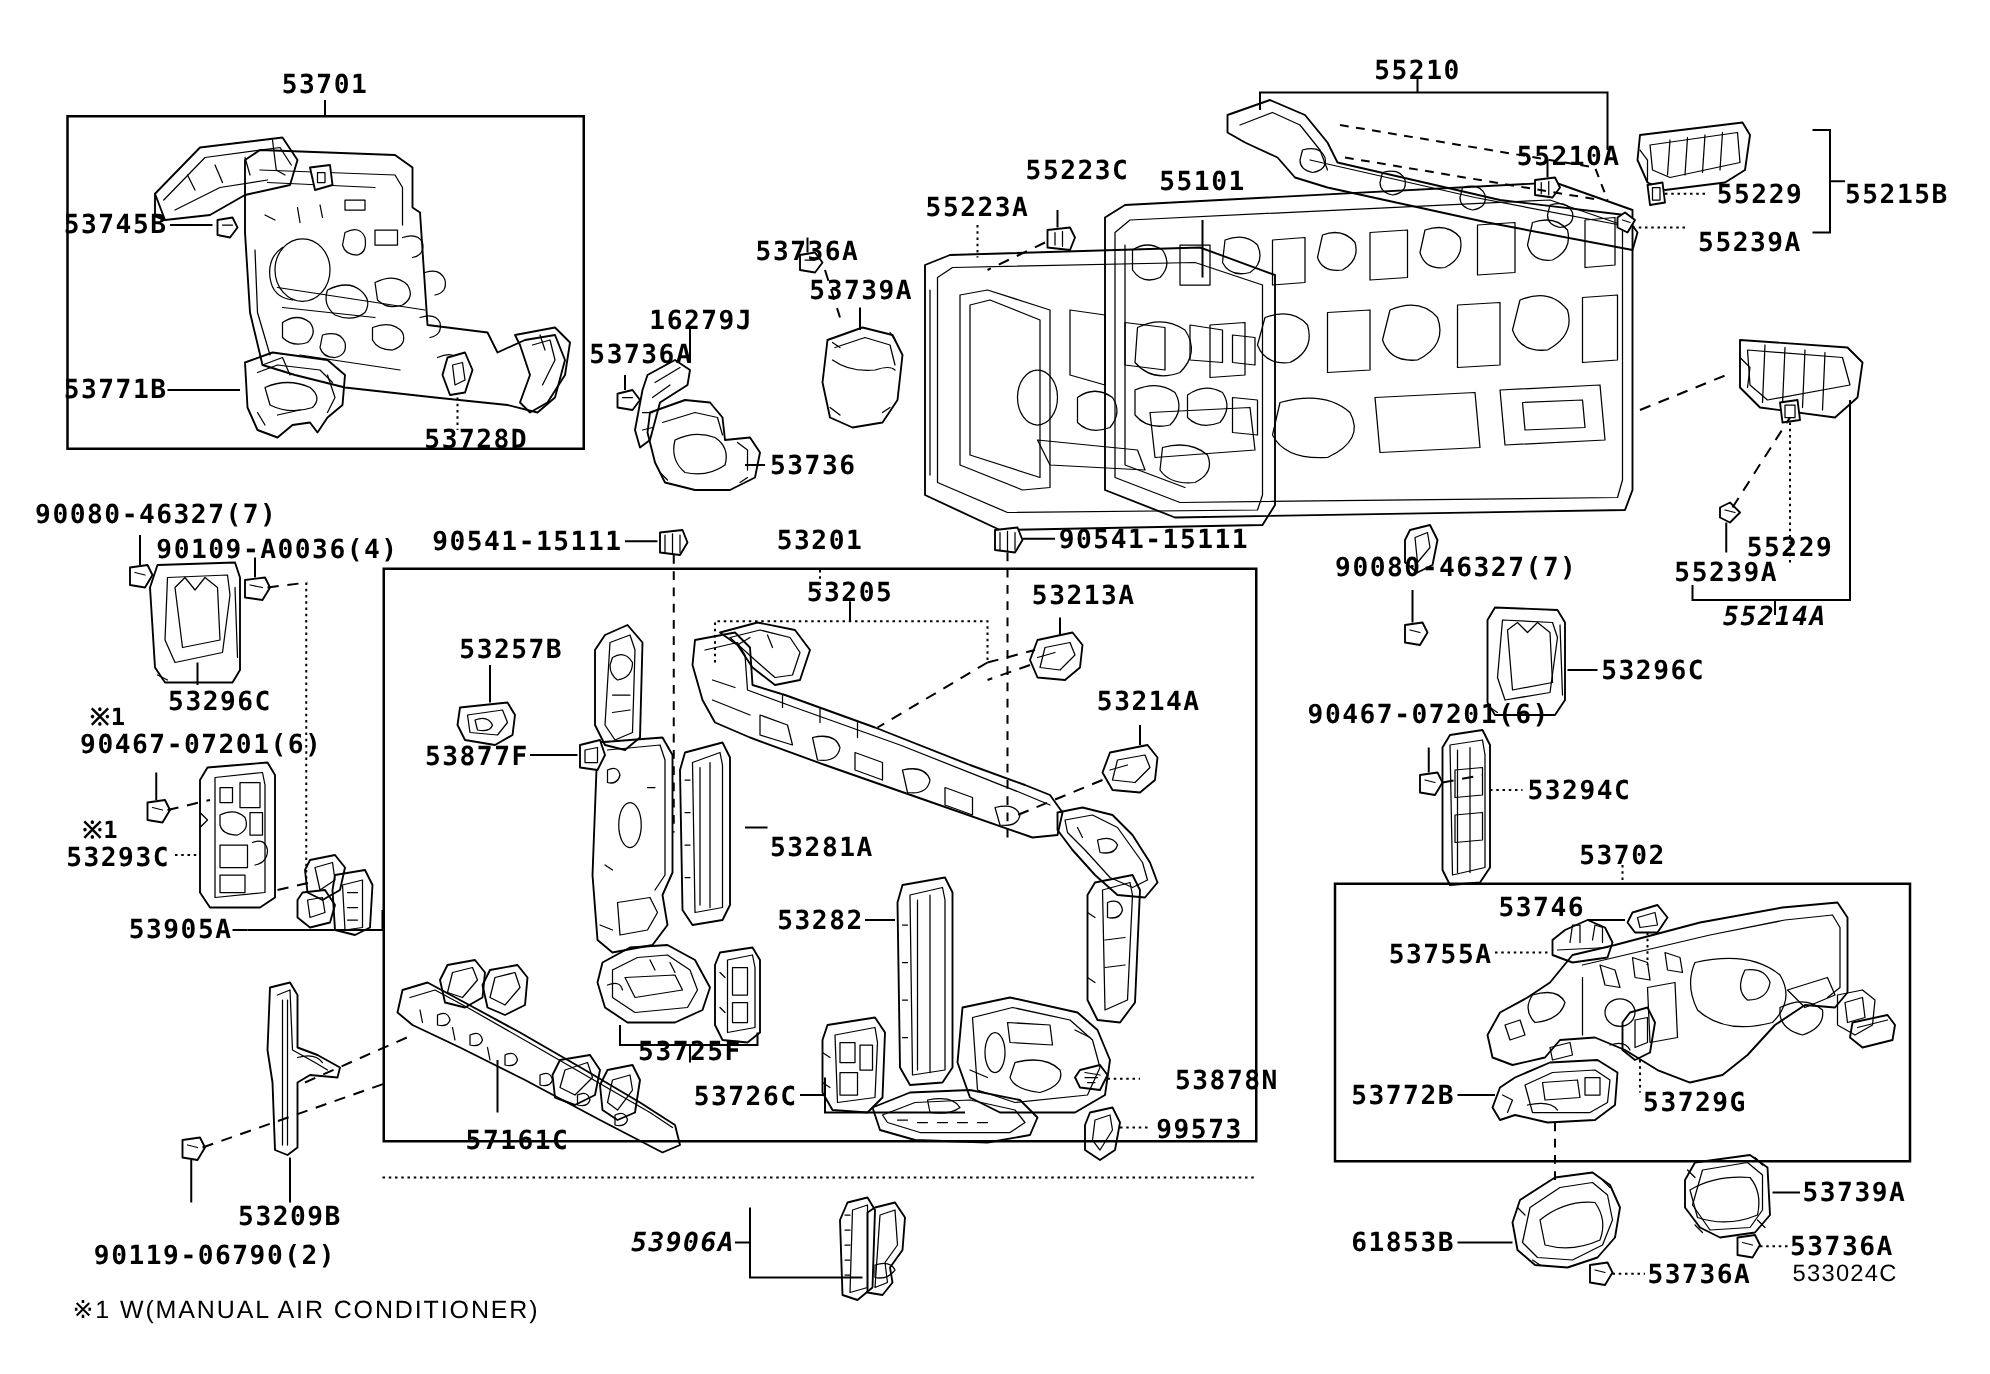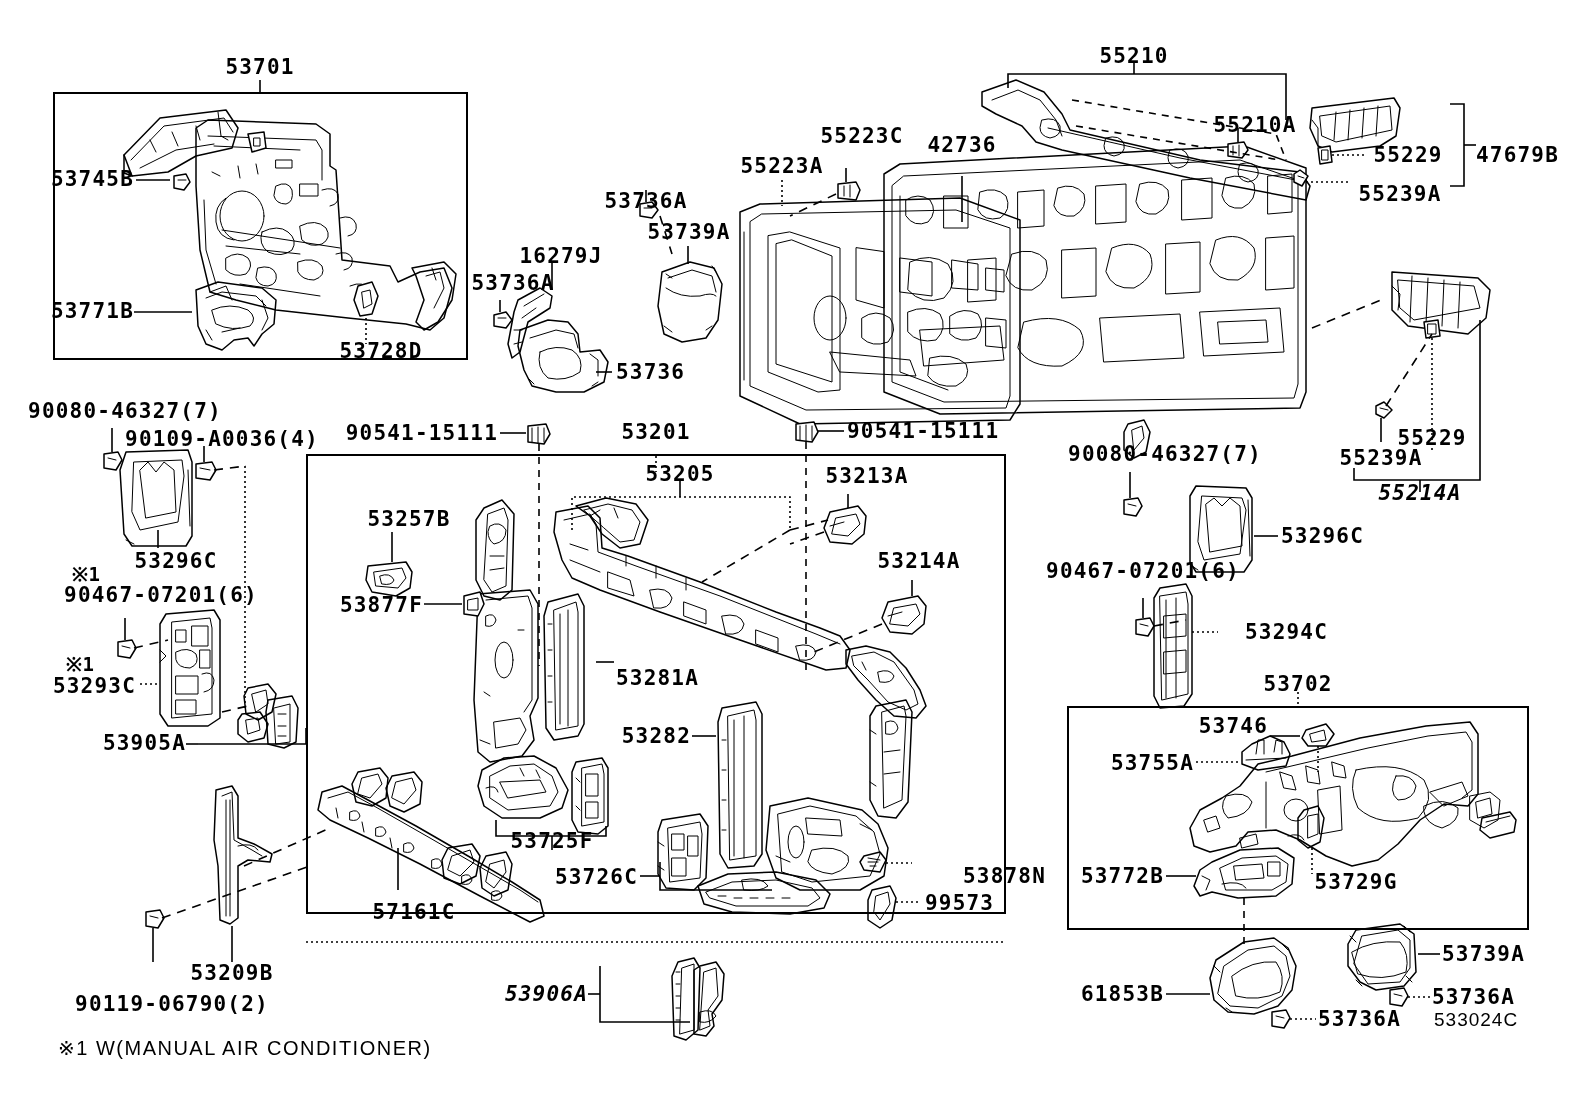--- a/index.html
+++ b/index.html
@@ -634,26 +634,26 @@
   <div class="lbl ctr" style="left:381px;top:341px;">53728D</div>
 
   <div class="lbl ctr" style="left:646px;top:191px;">53736A</div>
   <div class="lbl ctr" style="left:561px;top:246px;">16279J</div>
   <div class="lbl ctr" style="left:513px;top:273px;">53736A</div>
   <div class="lbl ctr" style="left:689px;top:222px;">53739A</div>
   <div class="lbl" style="left:616px;top:362px;">53736</div>
 
   <div class="lbl ctr" style="left:782px;top:156px;">55223A</div>
   <div class="lbl ctr" style="left:862px;top:126px;">55223C</div>
-  <div class="lbl ctr" style="left:962px;top:135px;">42736</div>
+  <div class="lbl ctr" style="left:962px;top:135px;">55101</div>
   <div class="lbl ctr" style="left:1134px;top:46px;">55210</div>
   <div class="lbl ctr" style="left:1255px;top:115px;">55210A</div>
 
   <div class="lbl ctr" style="left:1408px;top:145px;">55229</div>
-  <div class="lbl" style="left:1476px;top:145px;">47679B</div>
+  <div class="lbl" style="left:1476px;top:145px;">55215B</div>
   <div class="lbl ctr" style="left:1400px;top:184px;">55239A</div>
   <div class="lbl ctr" style="left:1432px;top:428px;">55229</div>
   <div class="lbl ctr" style="left:1381px;top:448px;">55239A</div>
   <div class="lbl ctr" style="left:1420px;top:483px;font-style:italic;">55214A</div>
 
   <div class="lbl ctr" style="left:125px;top:401px;">90080-46327(7)</div>
   <div class="lbl ctr" style="left:222px;top:429px;">90109-A0036(4)</div>
   <div class="lbl ctr" style="left:176px;top:551px;">53296C</div>
   <div class="lbl sm" style="left:72px;top:565px;">※1</div>
   <div class="lbl ctr" style="left:161px;top:585px;">90467-07201(6)</div>
@@ -667,31 +667,31 @@
   <div class="lbl ctr" style="left:680px;top:464px;">53205</div>
   <div class="lbl ctr" style="left:867px;top:466px;">53213A</div>
   <div class="lbl ctr" style="left:919px;top:551px;">53214A</div>
   <div class="lbl ctr" style="left:409px;top:509px;">53257B</div>
   <div class="lbl rt" style="left:423px;top:595px;">53877F</div>
   <div class="lbl" style="left:616px;top:652px;margin-top:16px;">53281A</div>
   <div class="lbl rt" style="left:691px;top:726px;">53282</div>
   <div class="lbl ctr" style="left:552px;top:831px;">53725F</div>
   <div class="lbl rt" style="left:638px;top:867px;">53726C</div>
   <div class="lbl ctr" style="left:414px;top:902px;">57161C</div>
-  <div class="lbl" style="left:963px;top:854px;margin-top:12px;">53878N</div>
+  <div class="lbl" style="left:940px;top:854px;">53878N</div>
   <div class="lbl" style="left:925px;top:893px;">99573</div>
 
   <div class="lbl rt" style="left:588px;top:984px;font-style:italic;">53906A</div>
   <div class="lbl ctr" style="left:232px;top:963px;">53209B</div>
   <div class="lbl ctr" style="left:172px;top:994px;">90119-06790(2)</div>
 
   <div class="lbl ctr" style="left:1165px;top:444px;">90080-46327(7)</div>
   <div class="lbl" style="left:1281px;top:526px;">53296C</div>
   <div class="lbl ctr" style="left:1143px;top:561px;">90467-07201(6)</div>
-  <div class="lbl" style="left:1222px;top:622px;margin-left:23px;">53294C</div>
+  <div class="lbl" style="left:1222px;top:622px;">53294C</div>
 
   <div class="lbl ctr" style="left:1298px;top:674px;">53702</div>
   <div class="lbl rt" style="left:1268px;top:716px;">53746</div>
   <div class="lbl rt" style="left:1194px;top:753px;">53755A</div>
   <div class="lbl rt" style="left:1164px;top:866px;">53772B</div>
   <div class="lbl ctr" style="left:1328px;top:872px;margin-left:28px;">53729G</div>
   <div class="lbl rt" style="left:1164px;top:984px;">61853B</div>
   <div class="lbl" style="left:1442px;top:944px;">53739A</div>
   <div class="lbl" style="left:1432px;top:987px;">53736A</div>
   <div class="lbl" style="left:1318px;top:1009px;">53736A</div>

